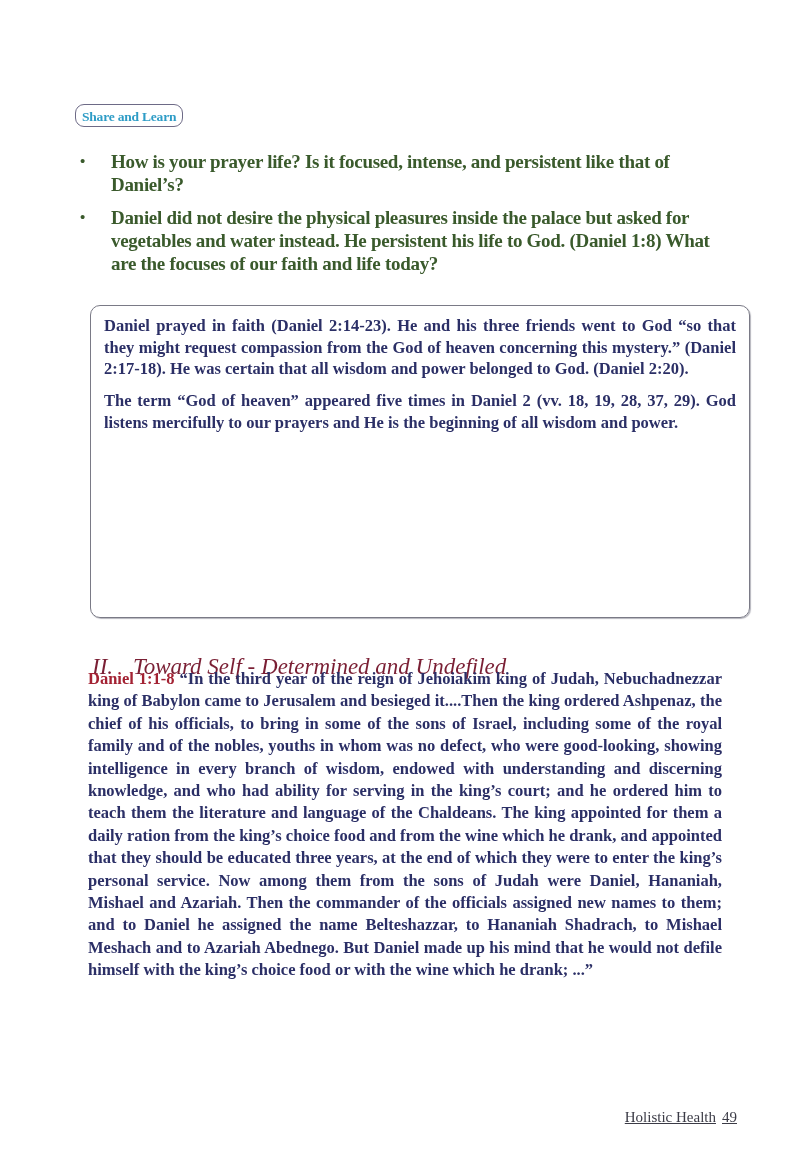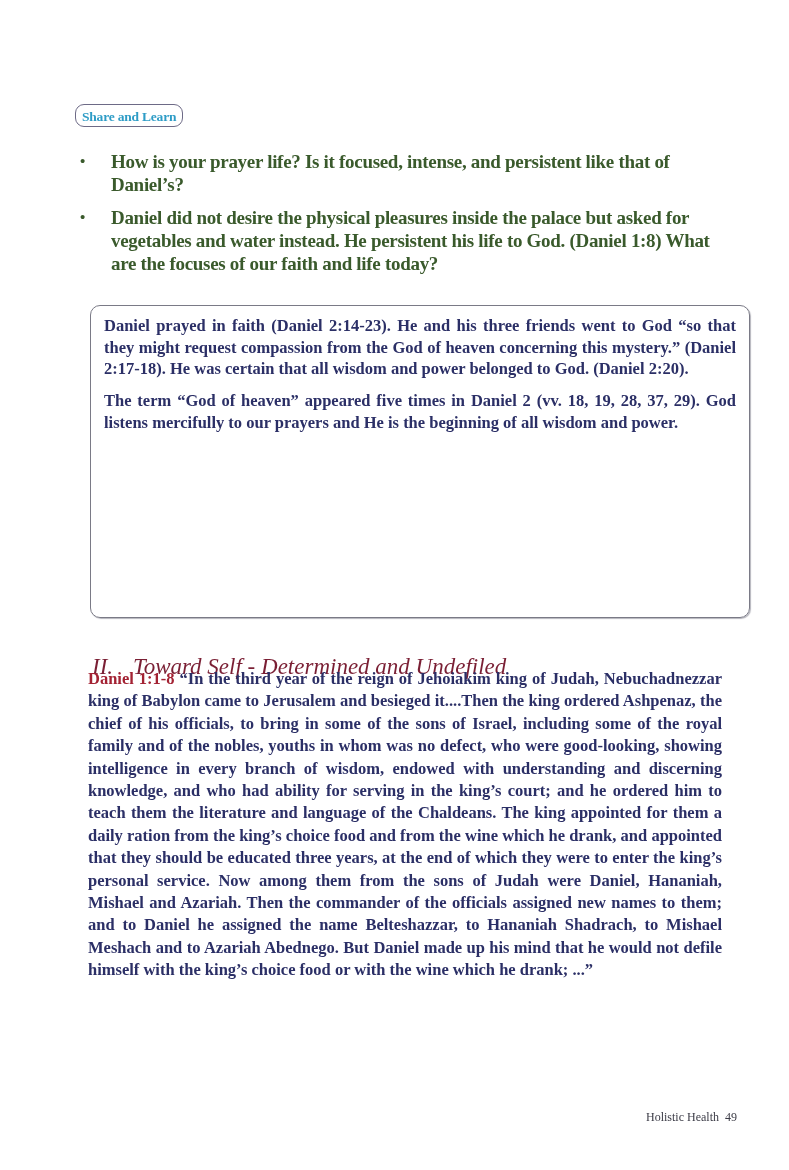--- a/index.html
+++ b/index.html
@@ -105,23 +105,24 @@
       text-align: justify;
     }
     .passage .ref {
       color: #a32233;
     }
     .footer {
       position: absolute;
       right: 52px;
       top: 1107px;
       color: #3b3b46;
-      font-size: 12px;
+      font-size: 15px;
       line-height: 20px;
       white-space: nowrap;
+      text-decoration: underline;
     }
     .footer .page {
       margin-left: 6px;
     }
   </style>
 </head>
 <body>
 
 <div class="tag">Share and Learn</div>
 

